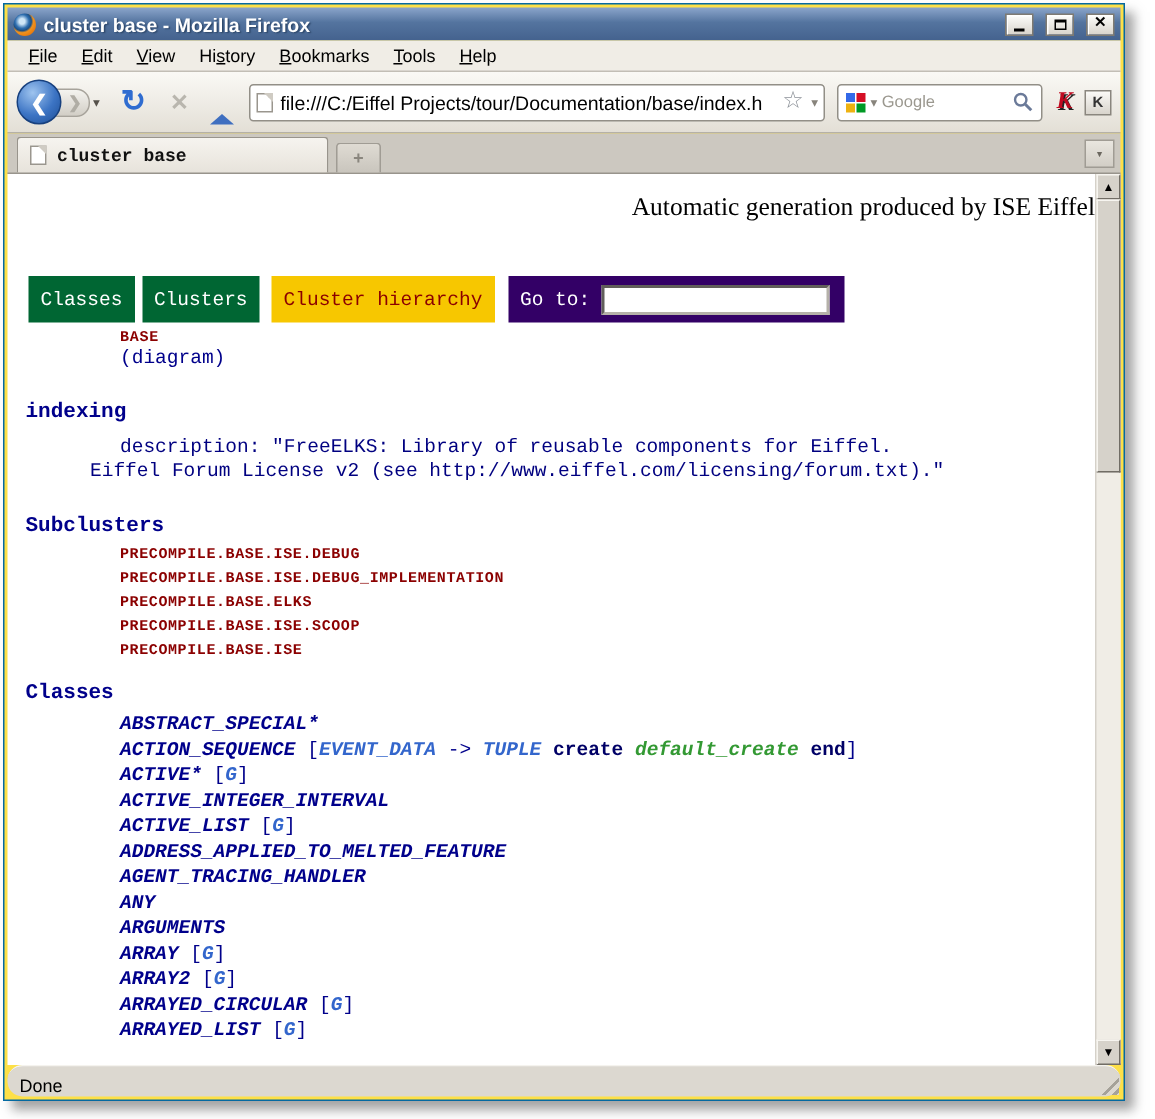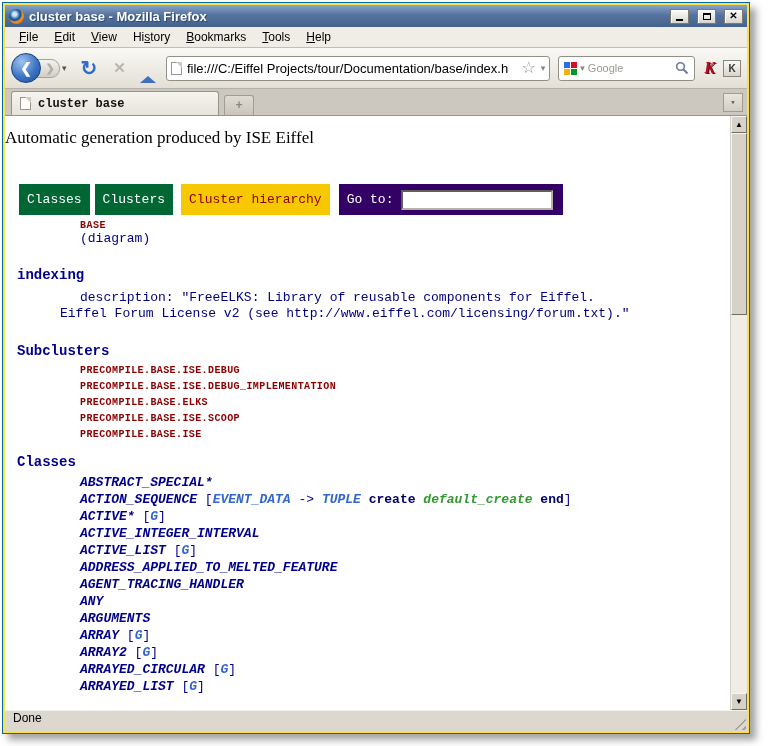--- a/index.html
+++ b/index.html
@@ -80,21 +80,21 @@
                 border:1px solid #a09c94; border-bottom:none; border-radius:3px 3px 0 0;
                 color:#8a867e; font-size:12px; font-weight:bold;
                 display:flex; align-items:center; justify-content:center; }
   .alltabs-btn { margin-left:auto; margin-bottom:3px; width:20px; height:19px;
                  background:linear-gradient(#e9e6df,#d2cec6); border:1px solid #a09c94;
                  color:#6b675f; font-size:9px; display:flex; align-items:center; justify-content:center; }
 
   
   .main { display:flex; height:594px; background:#fff; }
   .page { flex:1; overflow:hidden; padding-top:6px; font-family:"Liberation Mono", monospace; min-width:0; }
-  .doc-heading { font-family:"Liberation Serif", serif; font-size:17px; color:#000; text-align:left; margin-top:6px; }
+  .doc-heading { font-family:"Liberation Serif", serif; font-size:17px; color:#000; text-align:right; margin-top:6px; }
 
   .btn-row { display:flex; gap:5px; margin:36px 0 0 14px; font-size:13px; align-items:stretch; }
   .nav-btn { padding:8px 8px; background:var(--button-green); color:#fff; cursor:pointer; }
   .nav-btn.yellow { background:var(--button-yellow); color:var(--cluster-red); margin-left:3px; }
   .goto-box { margin-left:4px; background:var(--button-purple); color:#fff;
               display:flex; align-items:center; gap:8px; padding:4px 10px 4px 8px; }
   .goto-box input { width:152px; height:20px; border:2px inset #b5b1a9; font:13px "Liberation Mono", monospace; }
 
   .sec-h { font-size:14px; font-weight:bold; color:var(--heading-navy); margin:21px 0 0 12px; }
   .ind1 { margin-left:75px;flex-direction:column; }
@@ -119,22 +119,22 @@
                display:flex; flex-direction:column; }
   .sb-btn { height:17px; flex:none; background:#d6d2ca; font-size:8px; color:#000;
             border:1px solid; border-color:#f7f5f0 #716d65 #716d65 #f7f5f0;
             display:flex; align-items:center; justify-content:center; }
   .sb-thumb { height:182px; flex:none; background:#d6d2ca;
               border:1px solid; border-color:#f7f5f0 #716d65 #716d65 #f7f5f0; }
   .sb-track { flex:1; }
 
   
   .statusbar { height:21px; background:#dcd8d0; border-top:1px solid #f5f3ee;
-               display:flex; align-items:flex-start; padding:0 8px; font-size:12px; color:#000;
-               position:relative; box-shadow:inset 0 2px 0 #dcd8d0, inset 0 1px 0 #a09c94; }
+               display:flex; align-items:flex-end; padding:0 8px; font-size:12px; color:#000;
+               position:relative; box-shadow:inset 0 2px 0 #dcd8d0, inset 0 1px 0 #a09c94;border-radius:10px; }
   .grip { position:absolute; right:1px; bottom:1px; width:13px; height:13px;
           clip-path:polygon(100% 0, 100% 100%, 0 100%);
           background:repeating-linear-gradient(135deg,#a6a299 0 2px,#dcd8d0 2px 5px); }
 </style>
 </head>
 <body>
 
 <div class="window">
 
   <div class="titlebar">

